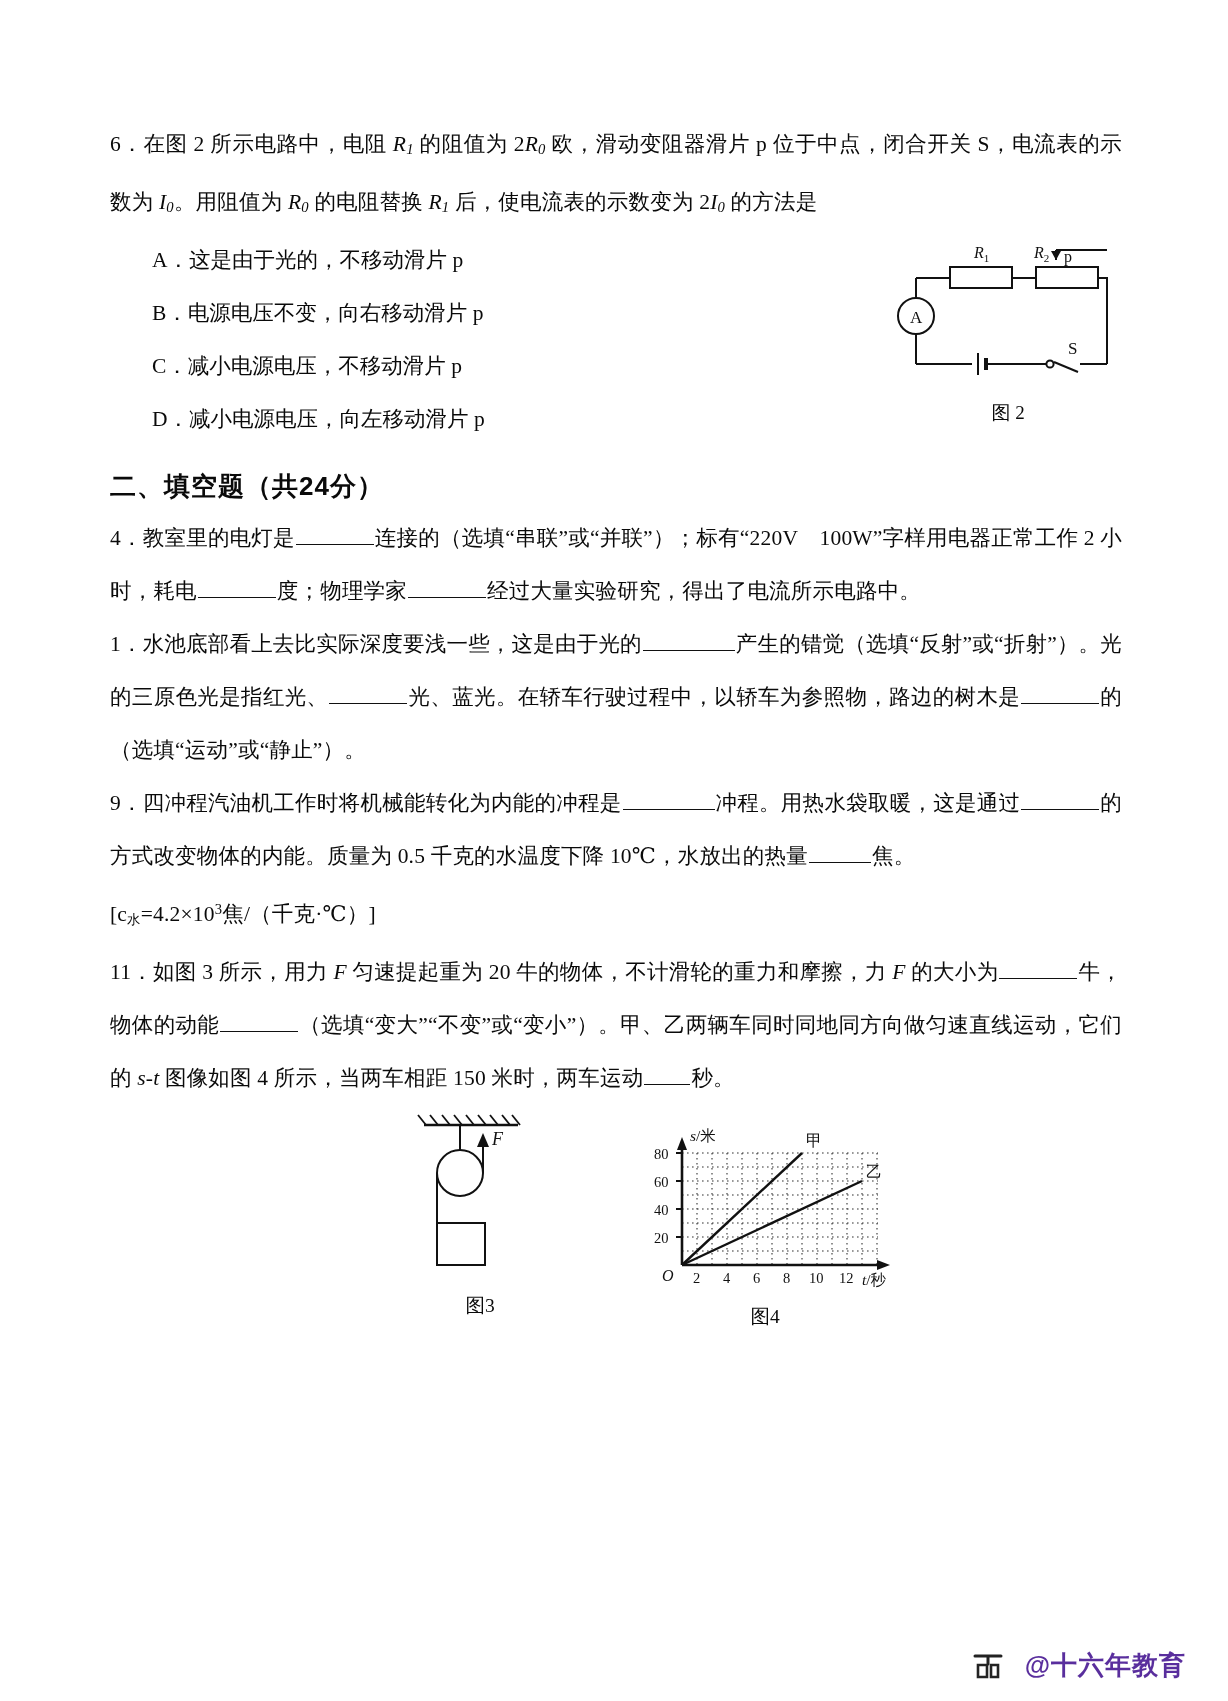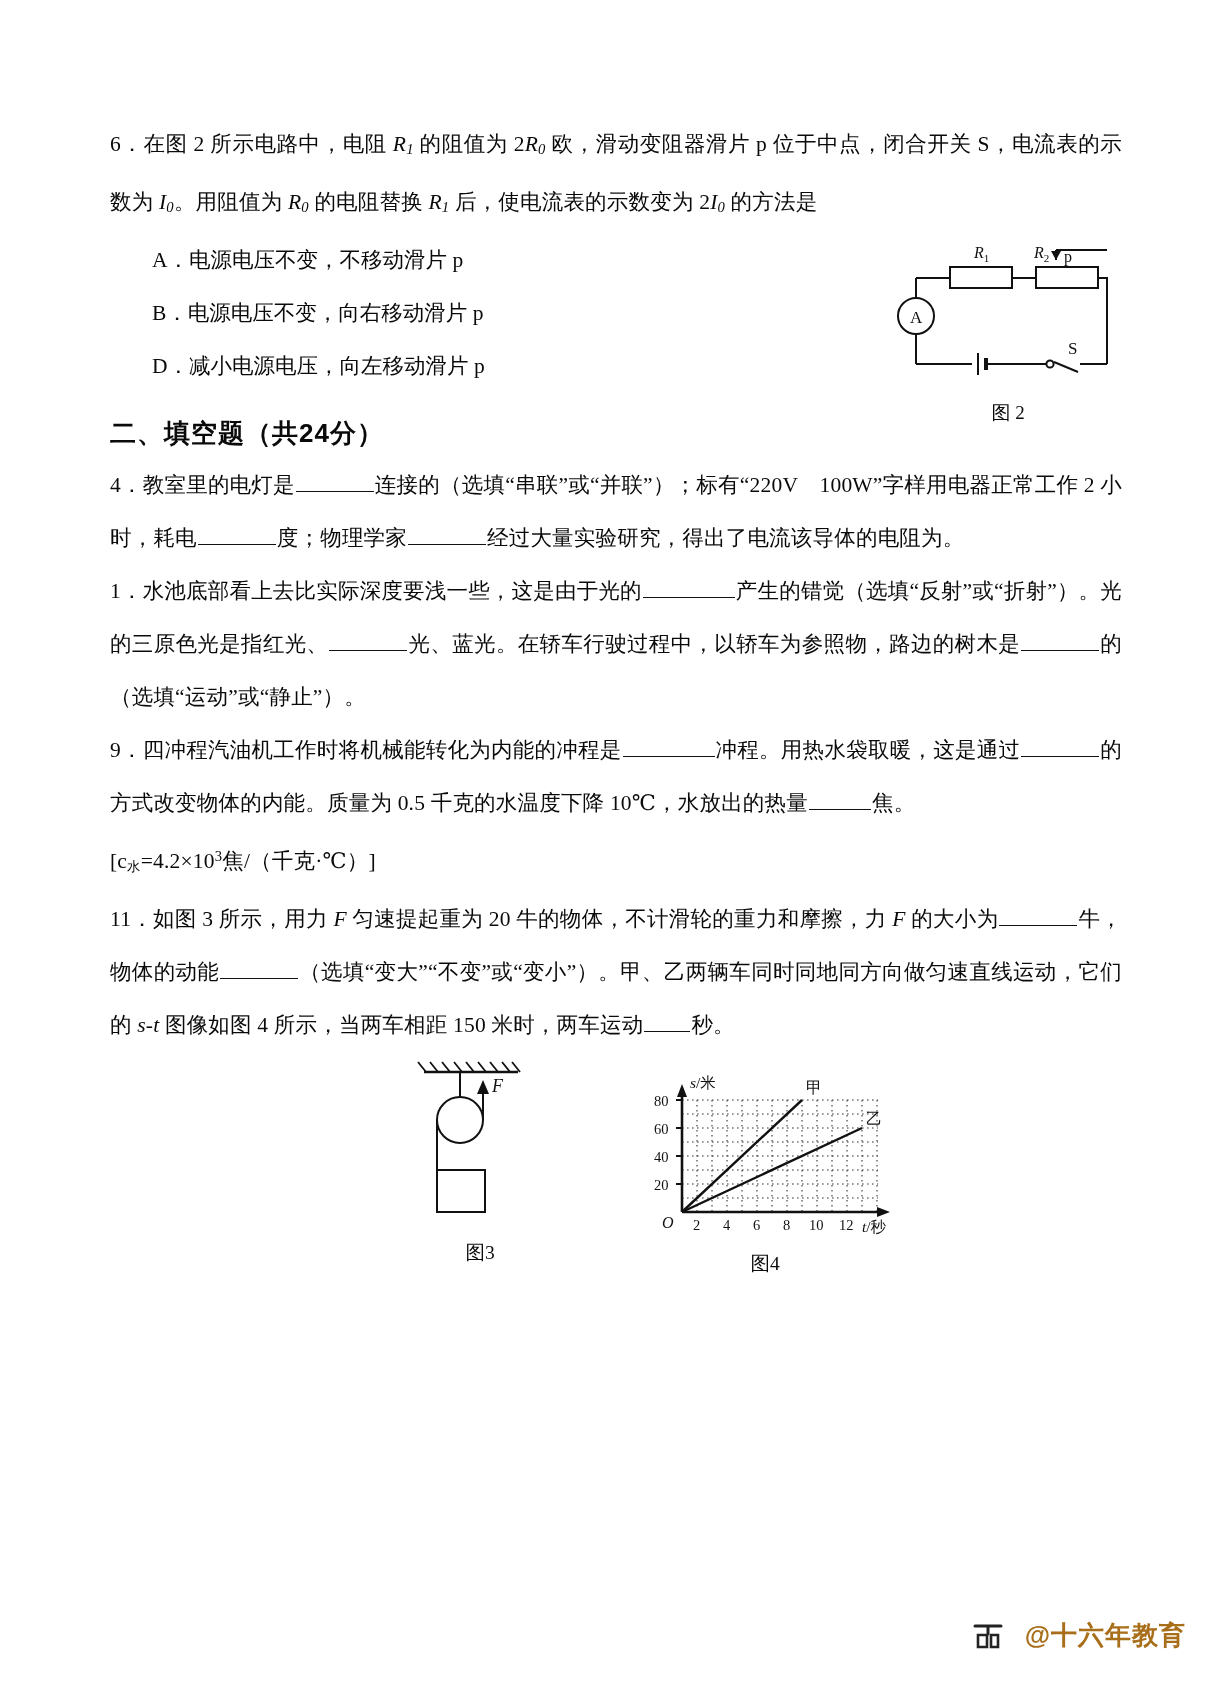--- a/index.html
+++ b/index.html
@@ -90,24 +90,24 @@
     position:absolute;
     left:0; right:0; top:1472px;
     text-align:center;
     font-size:20px;
     font-family:"Liberation Serif",serif;
   }
   .footer .pg{padding:0 3px;}
   
   .watermark{
     position:absolute;
-    right:42px; bottom:48px;
+    right:42px; bottom:18px;
     display:flex;align-items:center;gap:20px;
     font-size:26px;
-    color:#a16207;
+    color:#4c1d95;
     font-family:"Liberation Sans","DejaVu Sans",sans-serif;
     font-weight:bold;
     opacity:.92;
   }
   .wm-logo{
     width:34px;height:34px;position:relative;display:inline-block;
   }
   .wm-text{letter-spacing:1px;}
 </style>
 </head>
@@ -116,22 +116,23 @@
 <div class="page">
 
   <div class="content">
 
     <div class="q6-wrap">
 
       <div class="q">
         <span>6．在图 2 所示电路中，电阻 </span><i class="var"><span>R</span><sub>1</sub></i><span> 的阻值为 2</span><i class="var"><span>R</span><sub>0</sub></i><span> 欧，滑动变阻器滑片 p 位于中点，闭合开关 S，电</span><span>流表的示数为 </span><i class="var"><span>I</span><sub>0</sub></i><span>。用阻值为 </span><i class="var"><span>R</span><sub>0</sub></i><span> 的电阻替换 </span><i class="var"><span>R</span><sub>1</sub></i><span> 后，使电流表的示数变为 2</span><i class="var"><span>I</span><sub>0</sub></i><span> 的方法是</span>
       </div>
 
-      <div class="opt"><span>A．电源电压不变，不移动滑片 p</span></div>
+      <div class="opt"><span>A．这是由于光的，不移动滑片 p</span></div>
       <div class="opt"><span>B．电源电压不变，向右移动滑片 p</span></div>
+      <div class="opt"><span>C．减小电源电压，不移动滑片 p</span></div>
       <div class="opt"><span>D．减小电源电压，向左移动滑片 p</span></div>
 
       <div class="circuit-float">
         <svg width="228" height="158" viewBox="0 0 228 158">
           <g fill="none" stroke="#111" stroke-width="2">
 
             <path d="M22 42 L22 42 L56 42"></path>
 
             <rect x="56" y="31" width="62" height="21" fill="#fff"></rect>
 
@@ -168,21 +169,21 @@
           <text x="16" y="87" font-family="Liberation Serif, serif" font-size="17" fill="#111">A</text>
           <text x="174" y="118" font-family="Liberation Serif, serif" font-size="17" fill="#111">S</text>
         </svg>
         <div class="fig-cap">图 2</div>
       </div>
     </div>
 
     <div class="sec-title">二、填空题（共24分）</div>
 
     <div class="q">
-      <span>4．教室里的电灯是</span><span class="blank b-md"></span><span>连接的（选填“串联”或“并联”）；标有“220V　100W”字样</span><span>用电器正常工作 2 小时，耗电</span><span class="blank b-md"></span><span>度；物理学家</span><span class="blank b-md"></span><span>经过大量实验研究，得出了电流</span><span>该导体的电阻为。</span>
+      <span>4．教室里的电灯是</span><span class="blank b-md"></span><span>连接的（选填“串联”或“并联”）；标有“220V　100W”字样</span><span>用电器正常工作 2 小时，耗电</span><span class="blank b-md"></span><span>度；物理学家</span><span class="blank b-md"></span><span>经过大量实验研究，得出了电流</span><span>所示电路中。</span>
     </div>
 
     <div class="q">
       <span>1．水池底部看上去比实际深度要浅一些，这是由于光的</span><span class="blank b-lg"></span><span>产生的错觉（选填“反射”</span><span>或“折射”）。光的三原色光是指红光、</span><span class="blank b-md"></span><span>光、蓝光。在轿车行驶过程中，以轿车为参</span><span>照物，路边的树木是</span><span class="blank b-md"></span><span>的（选填“运动”或“静止”）。</span>
     </div>
 
     <div class="q">
       <span>9．四冲程汽油机工作时将机械能转化为内能的冲程是</span><span class="blank b-lg"></span><span>冲程。用热水袋取暖，这是通</span><span>过</span><span class="blank b-md"></span><span>的方式改变物体的内能。质量为 0.5 千克的水温度下降 10℃，水放出的热量</span><span class="blank b-sm"></span><span>焦。</span>
     </div>
     <div class="q">

